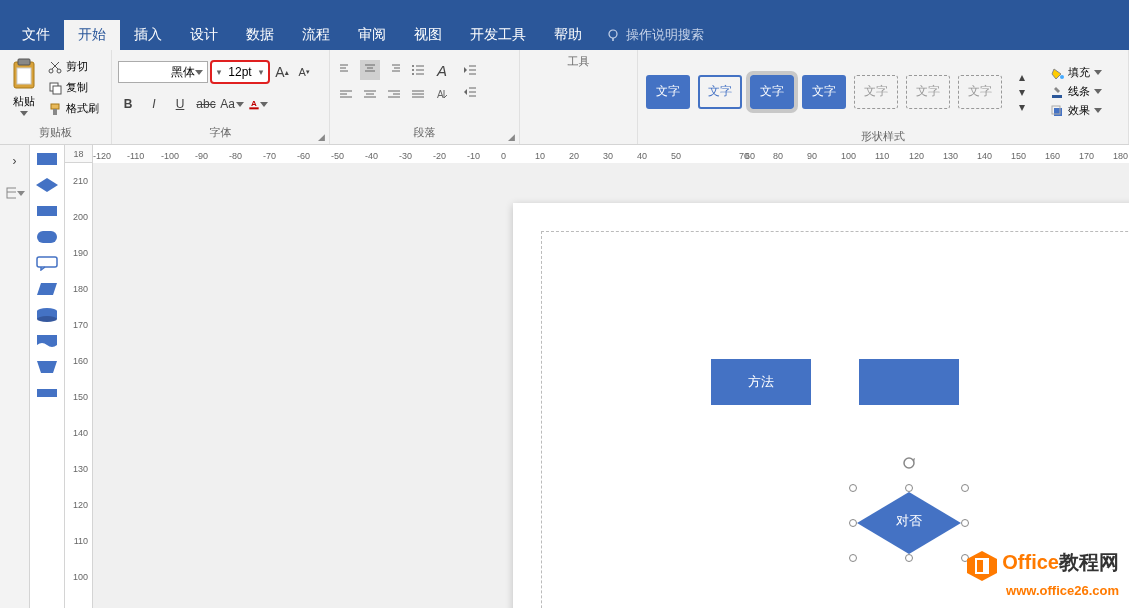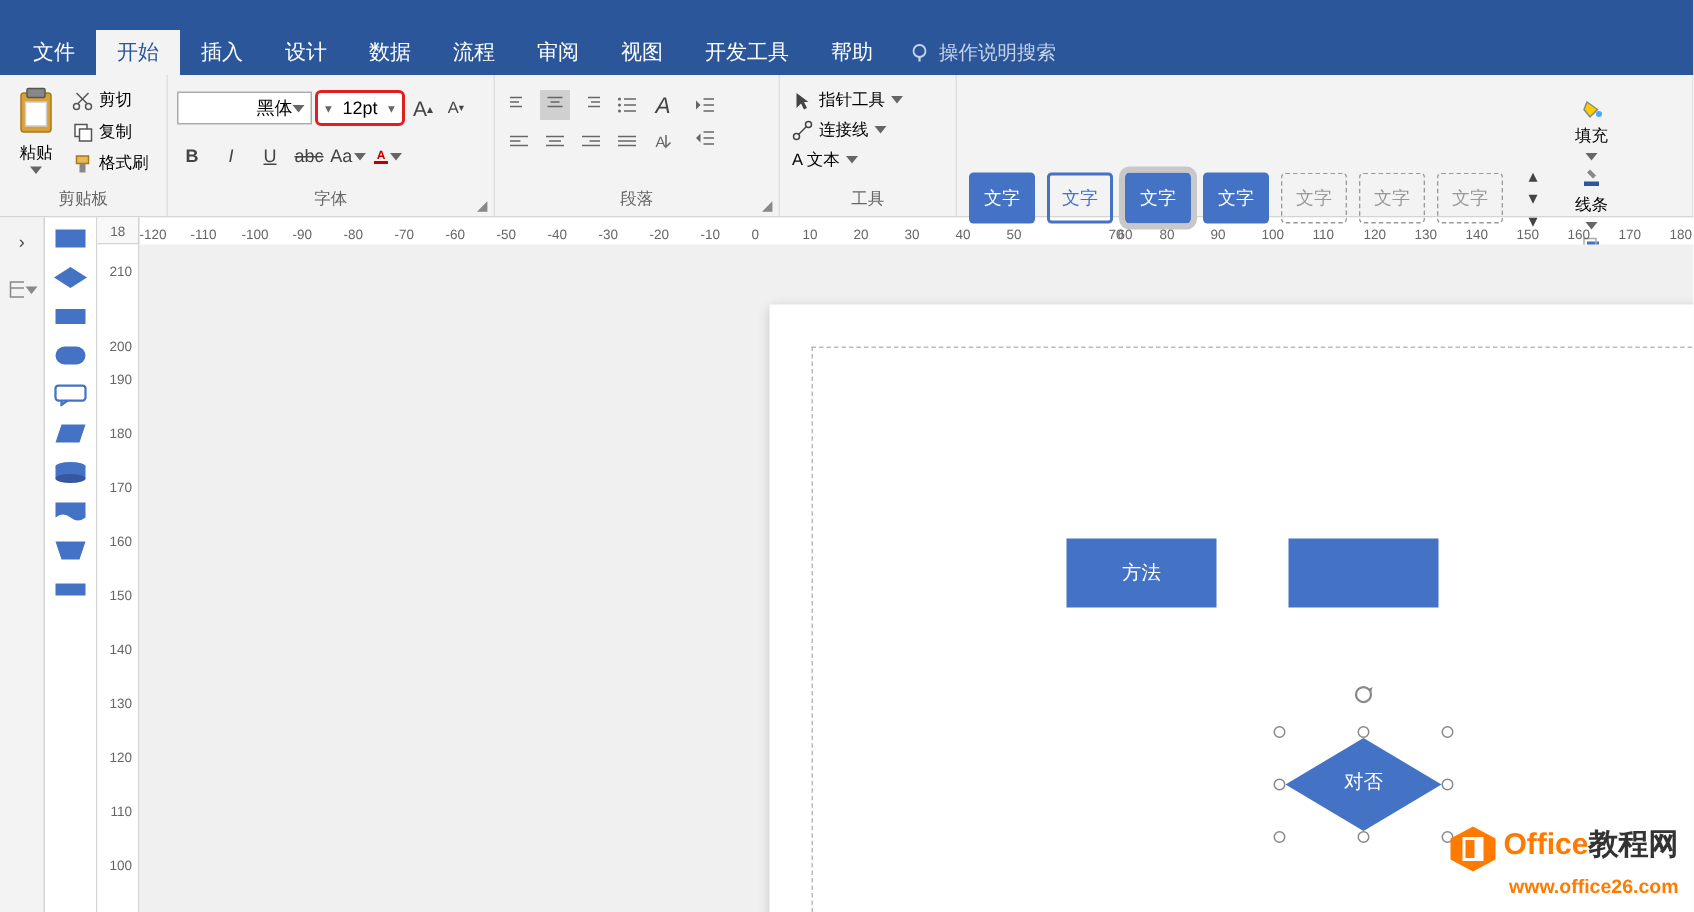--- a/index.html
+++ b/index.html
@@ -28,21 +28,21 @@
     .fbtn { width: 20px; height: 20px; display:flex; align-items:center; justify-content:center; cursor:pointer; font-size:12px; color:#444;}
     .para-grid { display:grid; grid-template-columns: repeat(5, 22px); grid-template-rows: 22px 22px; gap:2px; }
     .para-extra { display:flex; flex-direction:column; gap:2px; margin-left:6px;}
     .shape-styles { display:flex; align-items:center; gap:8px; padding:10px 8px;}
     .style-thumb { width:44px; height:34px; display:flex; align-items:center; justify-content:center; font-size:12px; border-radius:3px; cursor:pointer;}
     .style-thumb.filled { background:#4472c4; color:#fff; }
     .style-thumb.filled.sel { outline:4px solid #c8c8c8; }
     .style-thumb.outlined { border:2px solid #4472c4; color:#4472c4; }
     .style-thumb.dashed { border:1px dashed #999; color:#999; }
     .style-fill-col { display:flex; flex-direction:column; gap:2px; font-size:11px; margin-left:8px;}
-    .style-fill-col .sm-btn { white-space:nowrap;flex-direction:column; }
+    .style-fill-col .sm-btn { white-space:nowrap; }
     .workspace { display:flex; height: calc(608px - 20px - 30px - 95px); }
     .left-tool { width:30px; background:#f3f3f3; border-right:1px solid #d4d4d4; display:flex; flex-direction:column; align-items:center; padding-top:6px; gap:2px;}
     .shapes-panel { width:35px; background:#fff; border-right:1px solid #d4d4d4; display:flex; flex-direction:column; align-items:center; padding-top:6px; gap:10px;}
     .ruler-corner { width:28px; height:18px; background:#f8f8f8; border-right:1px solid #d4d4d4; border-bottom:1px solid #d4d4d4;}
     .canvas-wrap { flex:1; display:flex; flex-direction:column; background:#fff;}
     .hruler { height:18px; background:#fff; border-bottom:1px solid #d4d4d4; position:relative; font-size:9px; color:#666; display:flex; align-items:flex-end;}
     .hruler div { position:absolute; bottom:1px;}
     .main-area { flex:1; display:flex;}
     .vruler { width:28px; background:#fff; border-right:1px solid #d4d4d4; position:relative; font-size:9px; color:#666;}
     .vruler div { position:absolute; right:4px; transform: translateY(-50%);}
@@ -249,42 +249,20 @@
               <line x1="7" y1="12" x2="14" y2="12" stroke="#666"></line>
             </svg>
           </div>
       </div>
     </div>
     <div class="group-label">段落</div>
     <div class="group-launcher">◢</div>
   </div>
 
   <div class="ribbon-group" style="width:118px;">
-    <div class="group-content" style="flex-direction:column; gap:3px; padding-top:4px;">
-      <div class="sm-btn">
-        <svg width="14" height="14" viewBox="0 0 14 14">
-            <path d="M3 2 L3 12 L6 9 L8 13 L10 12 L8 8 L11 8 Z" fill="#444"></path>
-          </svg>
-        <span>指针工具</span>
-        <span class="tri" style="margin-left:auto;"></span>
-      </div>
-      <div class="sm-btn">
-        <svg width="14" height="14" viewBox="0 0 14 14">
-            <circle cx="3" cy="11" r="2" fill="none" stroke="#444"></circle>
-            <circle cx="11" cy="3" r="2" fill="none" stroke="#444"></circle>
-            <line x1="4.5" y1="9.5" x2="9.5" y2="4.5" stroke="#444"></line>
-          </svg>
-        <span>连接线</span>
-        <span class="tri" style="margin-left:auto;"></span>
-      </div>
-      <div class="sm-btn">
-        <span>A 文本</span>
-        <span class="tri" style="margin-left:auto;"></span>
-      </div>
-    </div>
     <div class="group-label">工具</div>
   </div>
 
   <div class="ribbon-group" style="flex:1;">
     <div class="group-content shape-styles">
       <div class="style-thumb filled">文字</div>
       <div class="style-thumb outlined">文字</div>
       <div class="style-thumb filled sel">文字</div>
       <div class="style-thumb filled">文字</div>
       <div class="style-thumb dashed">文字</div>
@@ -406,21 +384,21 @@
           <div style="left: 884px;">140</div>
           <div style="left: 918px;">150</div>
           <div style="left: 952px;">160</div>
           <div style="left: 986px;">170</div>
           <div style="left: 1020px;">180</div>
         </div>
     </div>
     <div class="main-area">
       <div class="vruler" id="vruler">
           <div style="top: 18px;">210</div>
-          <div style="top: 68px;">200</div>
+          <div style="top: 54px;">200</div>
           <div style="top: 90px;">190</div>
           <div style="top: 126px;">180</div>
           <div style="top: 162px;">170</div>
           <div style="top: 198px;">160</div>
           <div style="top: 234px;">150</div>
           <div style="top: 270px;">140</div>
           <div style="top: 306px;">130</div>
           <div style="top: 342px;">120</div>
           <div style="top: 378px;">110</div>
           <div style="top: 414px;">100</div>

